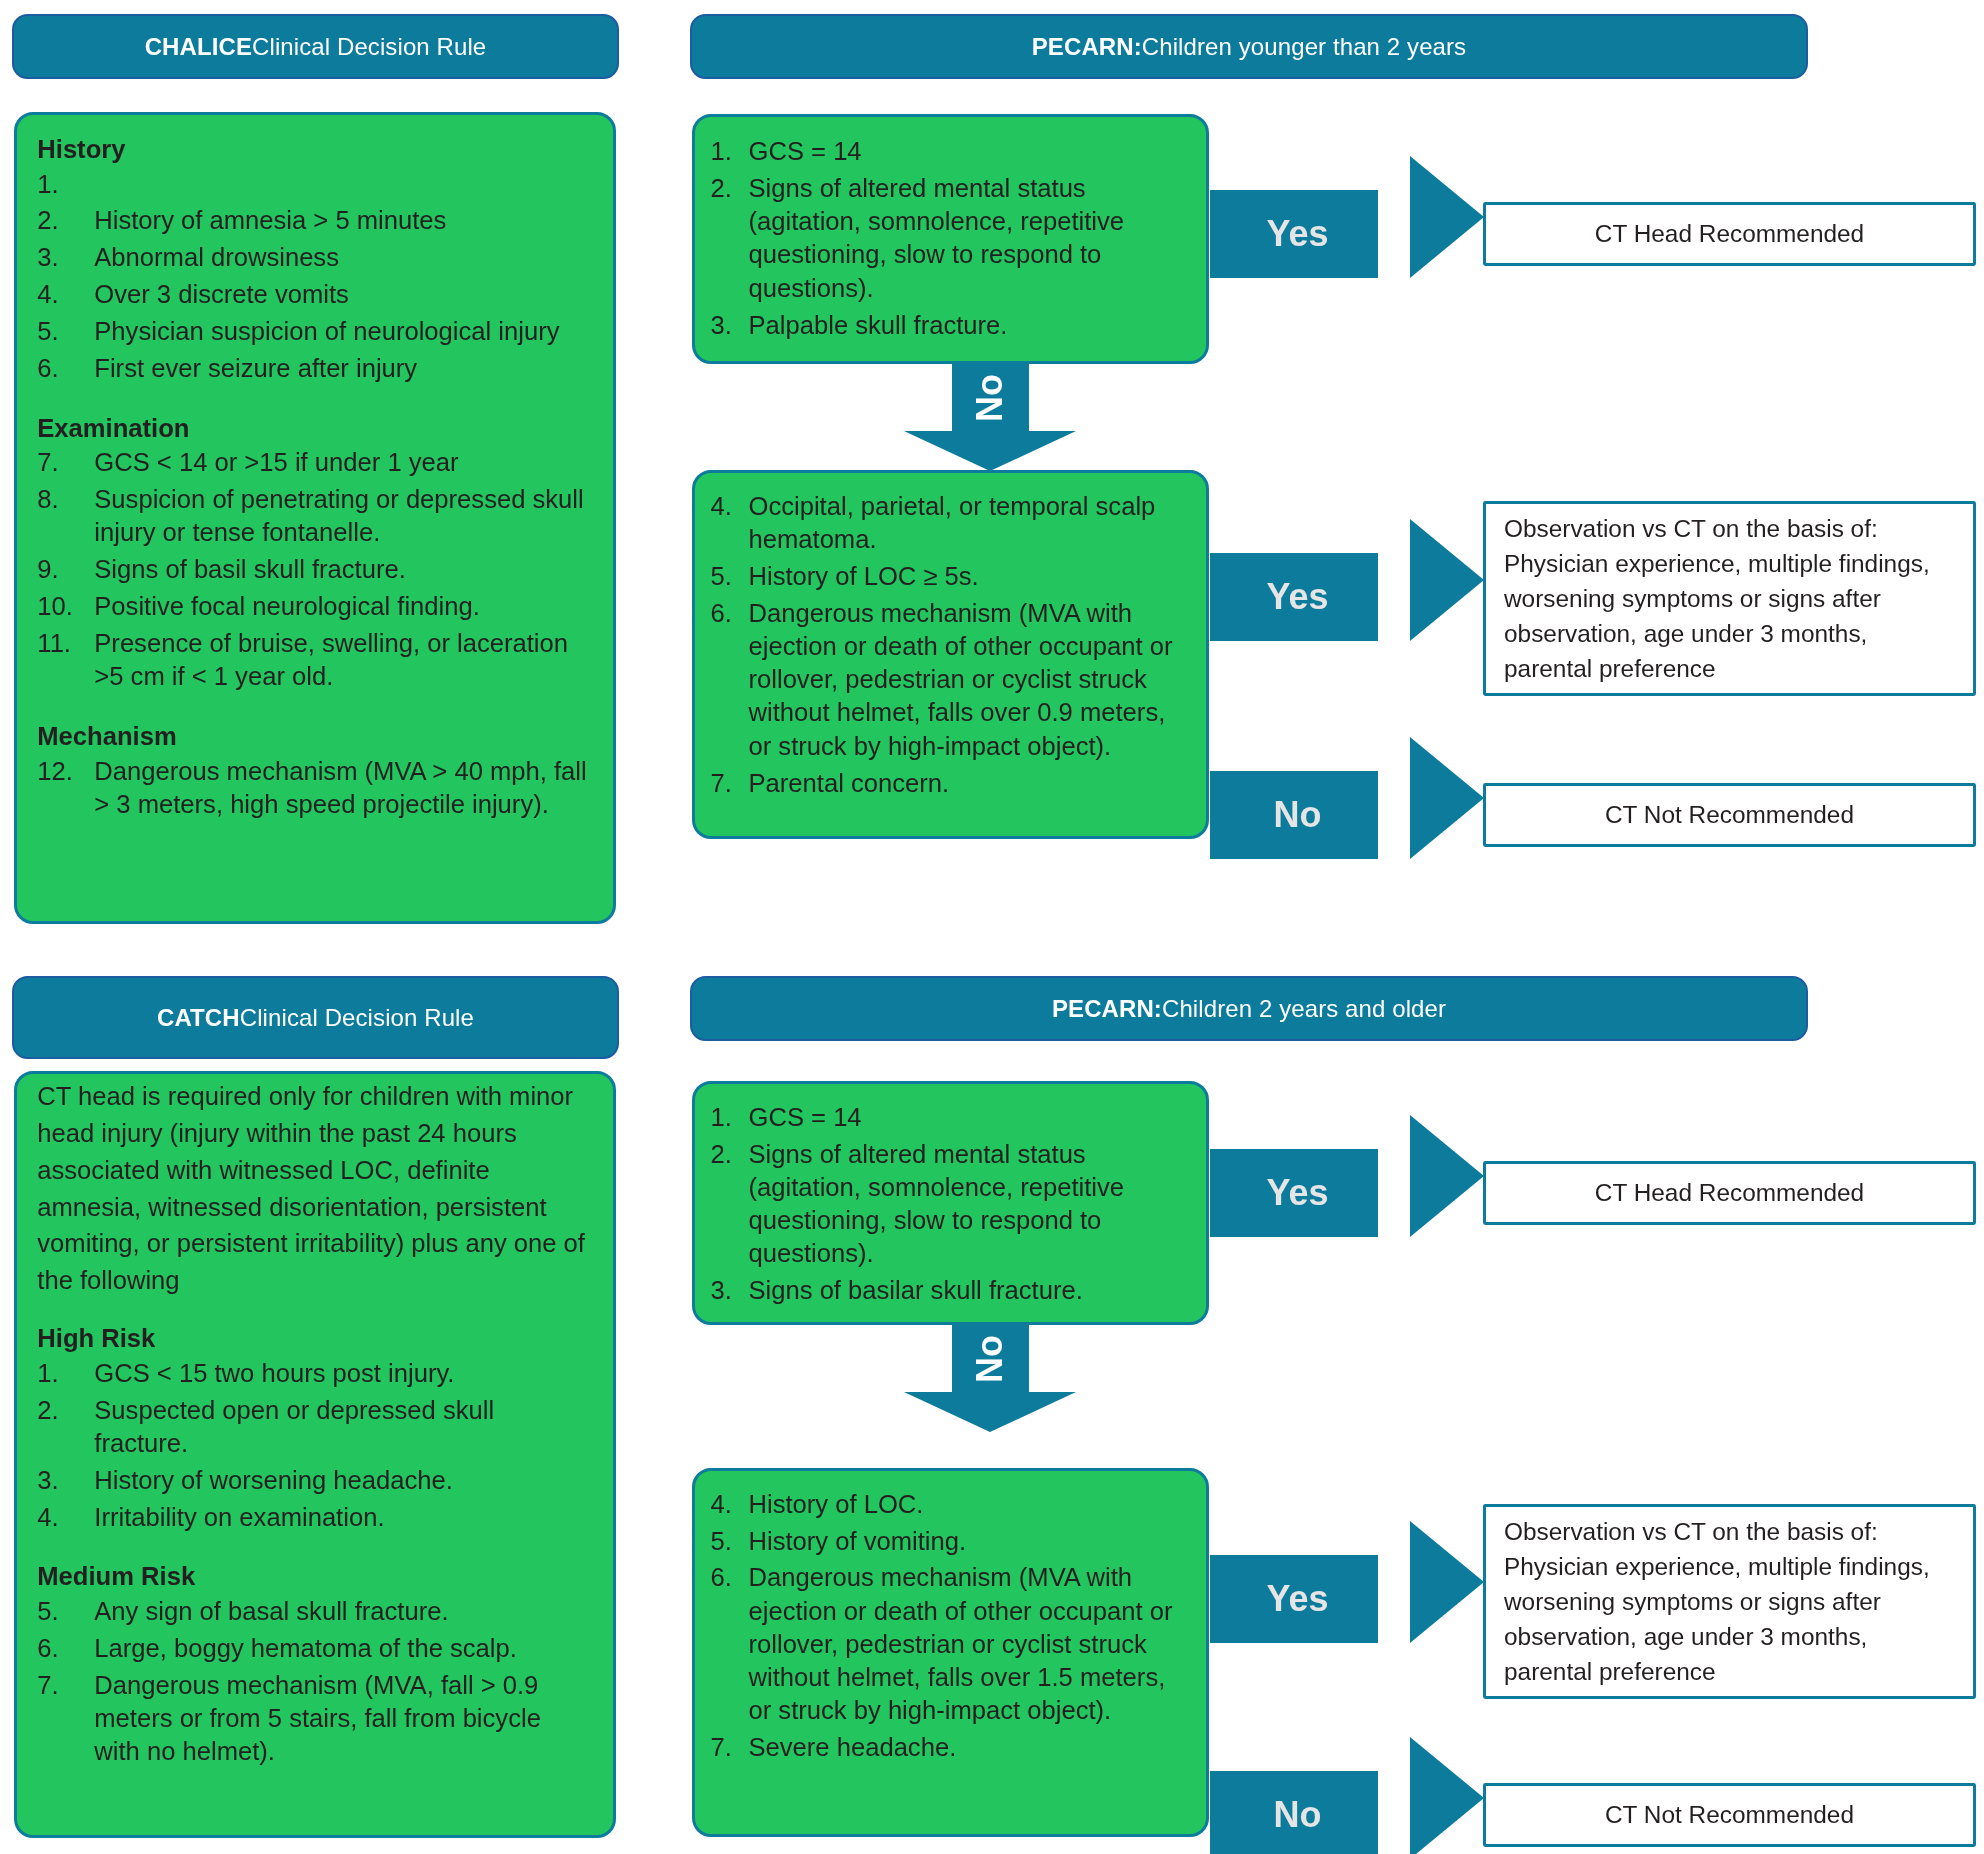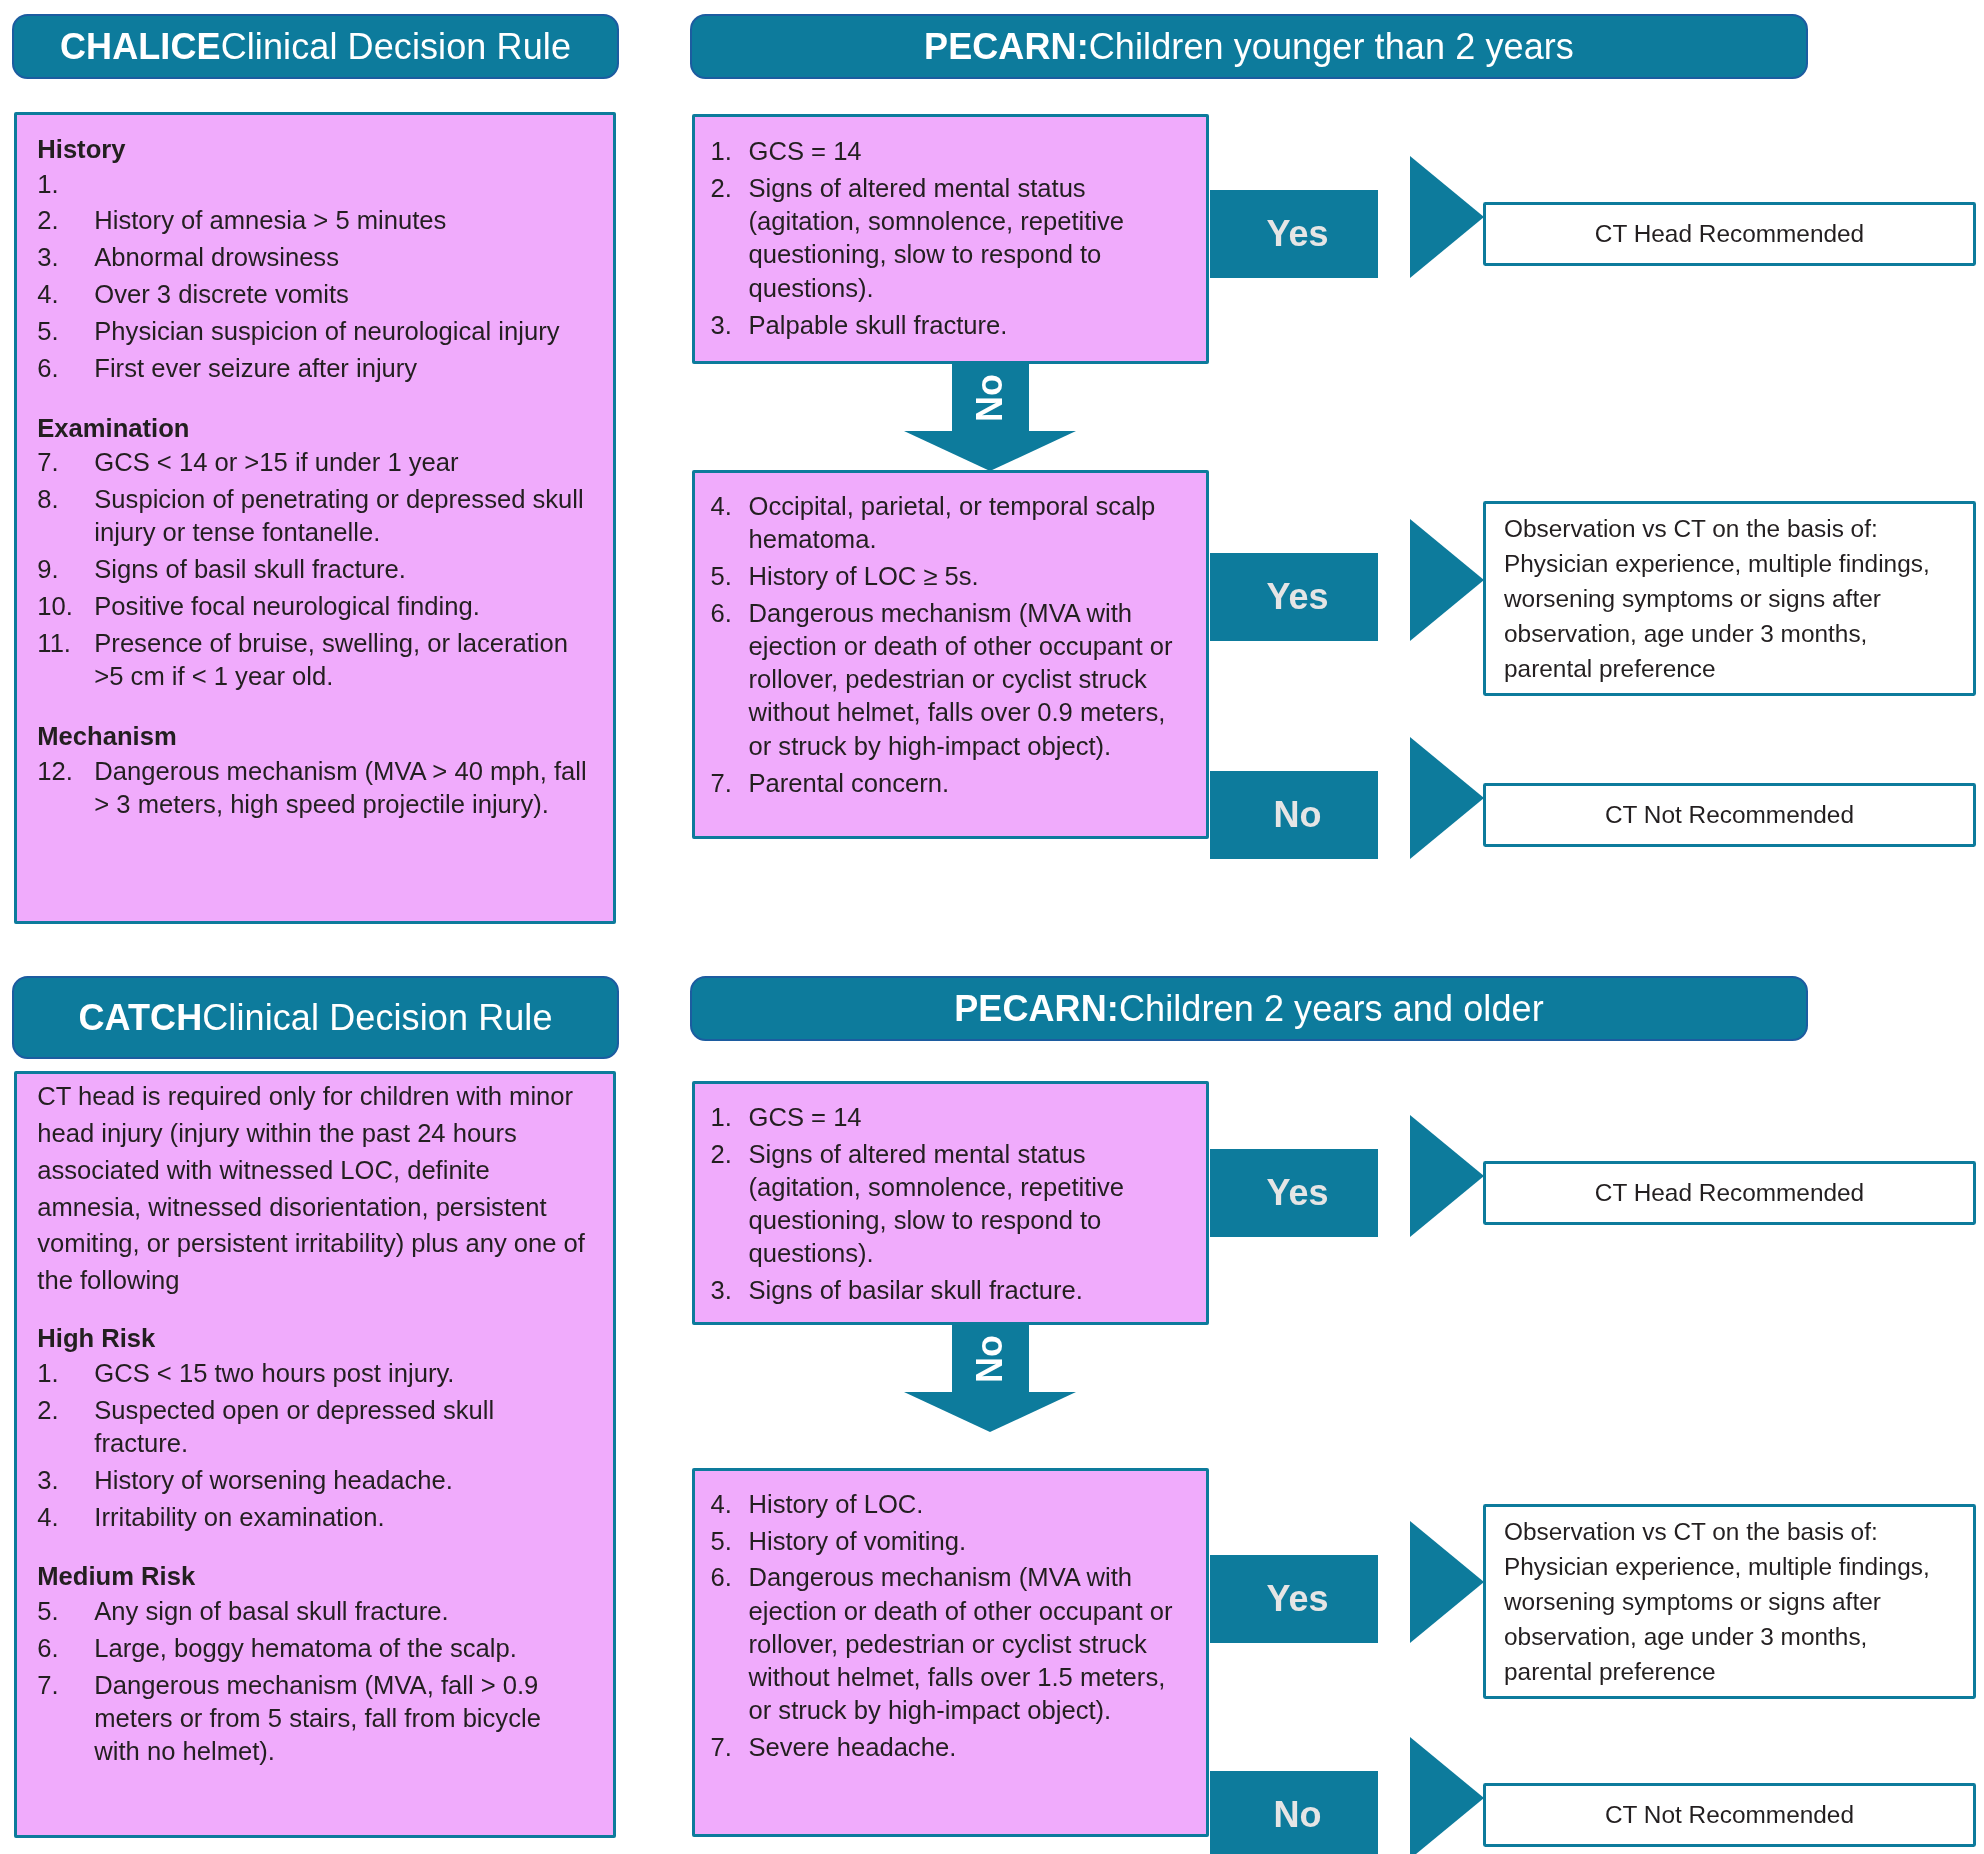--- a/index.html
+++ b/index.html
@@ -11,30 +11,30 @@
 
   
   .abs{position:absolute;box-sizing:border-box;}
 
   .banner{
     background:#0d7b9c;
     border:2.4px solid #1c5ca0;
     border-radius:15.5px;
     color:#ffffff;
     display:flex;align-items:center;justify-content:center;
-    font-size:36px;font-weight:700;letter-spacing:0.1px;
+    font-size:24px;font-weight:700;letter-spacing:0.1px;
     text-align:center;
     padding:0 14.3px;
   }
   .banner .light{font-weight:400;}
 
   .card{
-    background:#f0abfc;
+    background:#22c55e;
     border:3px solid #0d7b9c;
-    border-radius:2px;
+    border-radius:19px;
     box-sizing:border-box;
   }
 
   .outcome{
     background:#ffffff;
     border:3.6px solid #0d7b9c;
     border-radius:2.4px;
     display:flex;align-items:center;justify-content:center;
     text-align:center;
     font-size:24.4px;color:#231f20;

